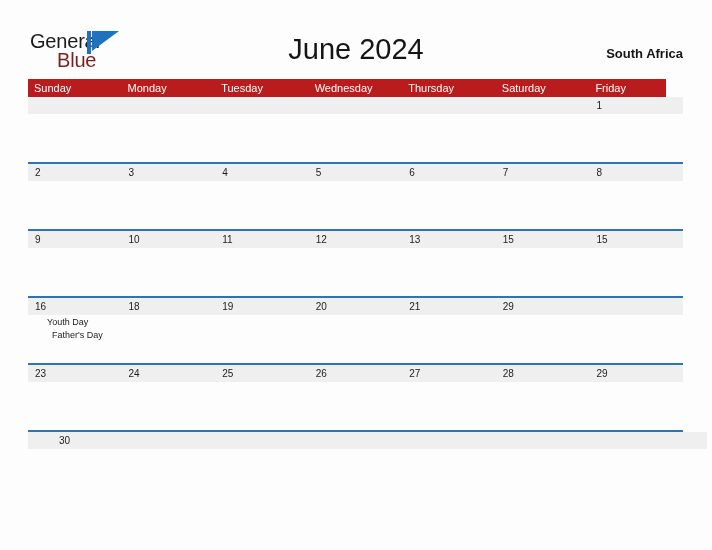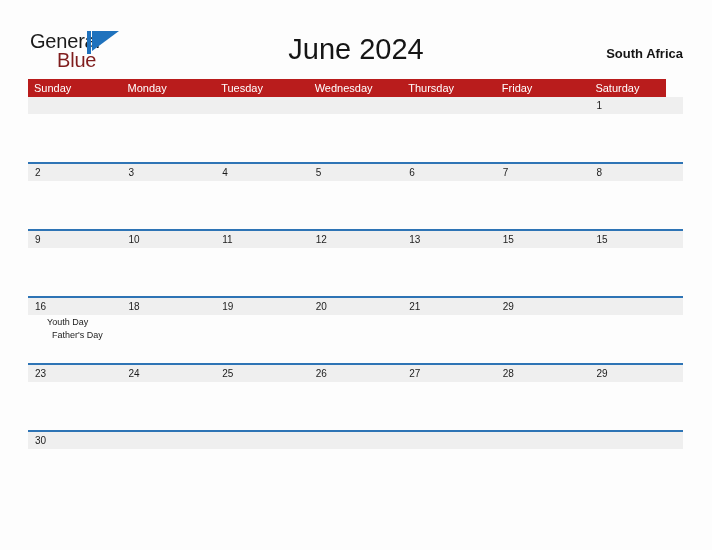--- a/index.html
+++ b/index.html
@@ -122,20 +122,21 @@
   }
   .week-body {
     display: flex;
     width: 655px;
     height: 65px;
     background: linear-gradient(to bottom, #efefef 0px, #efefef 17px, #fdfdfd 17px, #fdfdfd 100%);
   }
   .week-row.short-row .week-body {
     height: 19px;
     background: linear-gradient(to bottom, #efefef 0px, #efefef 17px, #fdfdfd 17px, #fdfdfd 100%);
+    padding-left: 24px;
   }
   .day-cell {
     width: 93.57px;
     flex: 0 0 93.57px;
     box-sizing: border-box;
     padding-left: 7px;
     padding-top: 1px;
     overflow: hidden;
   }
   .day-number {
@@ -186,22 +187,22 @@
 
 </div>
 
 <div id="calendar-grid">
   <div id="weekday-header">
       <div class="weekday-cell">Sunday</div>
       <div class="weekday-cell">Monday</div>
       <div class="weekday-cell">Tuesday</div>
       <div class="weekday-cell">Wednesday</div>
       <div class="weekday-cell">Thursday</div>
+      <div class="weekday-cell">Saturday</div>
       <div class="weekday-cell">Friday</div>
-      <div class="weekday-cell">Saturday</div>
     </div>
   <div id="weeks-container">
       <div class="week-row first-row">
         <div class="week-body">
           <div class="day-cell">
             <span class="day-number"></span>
           </div>
           <div class="day-cell">
             <span class="day-number"></span>
           </div>

